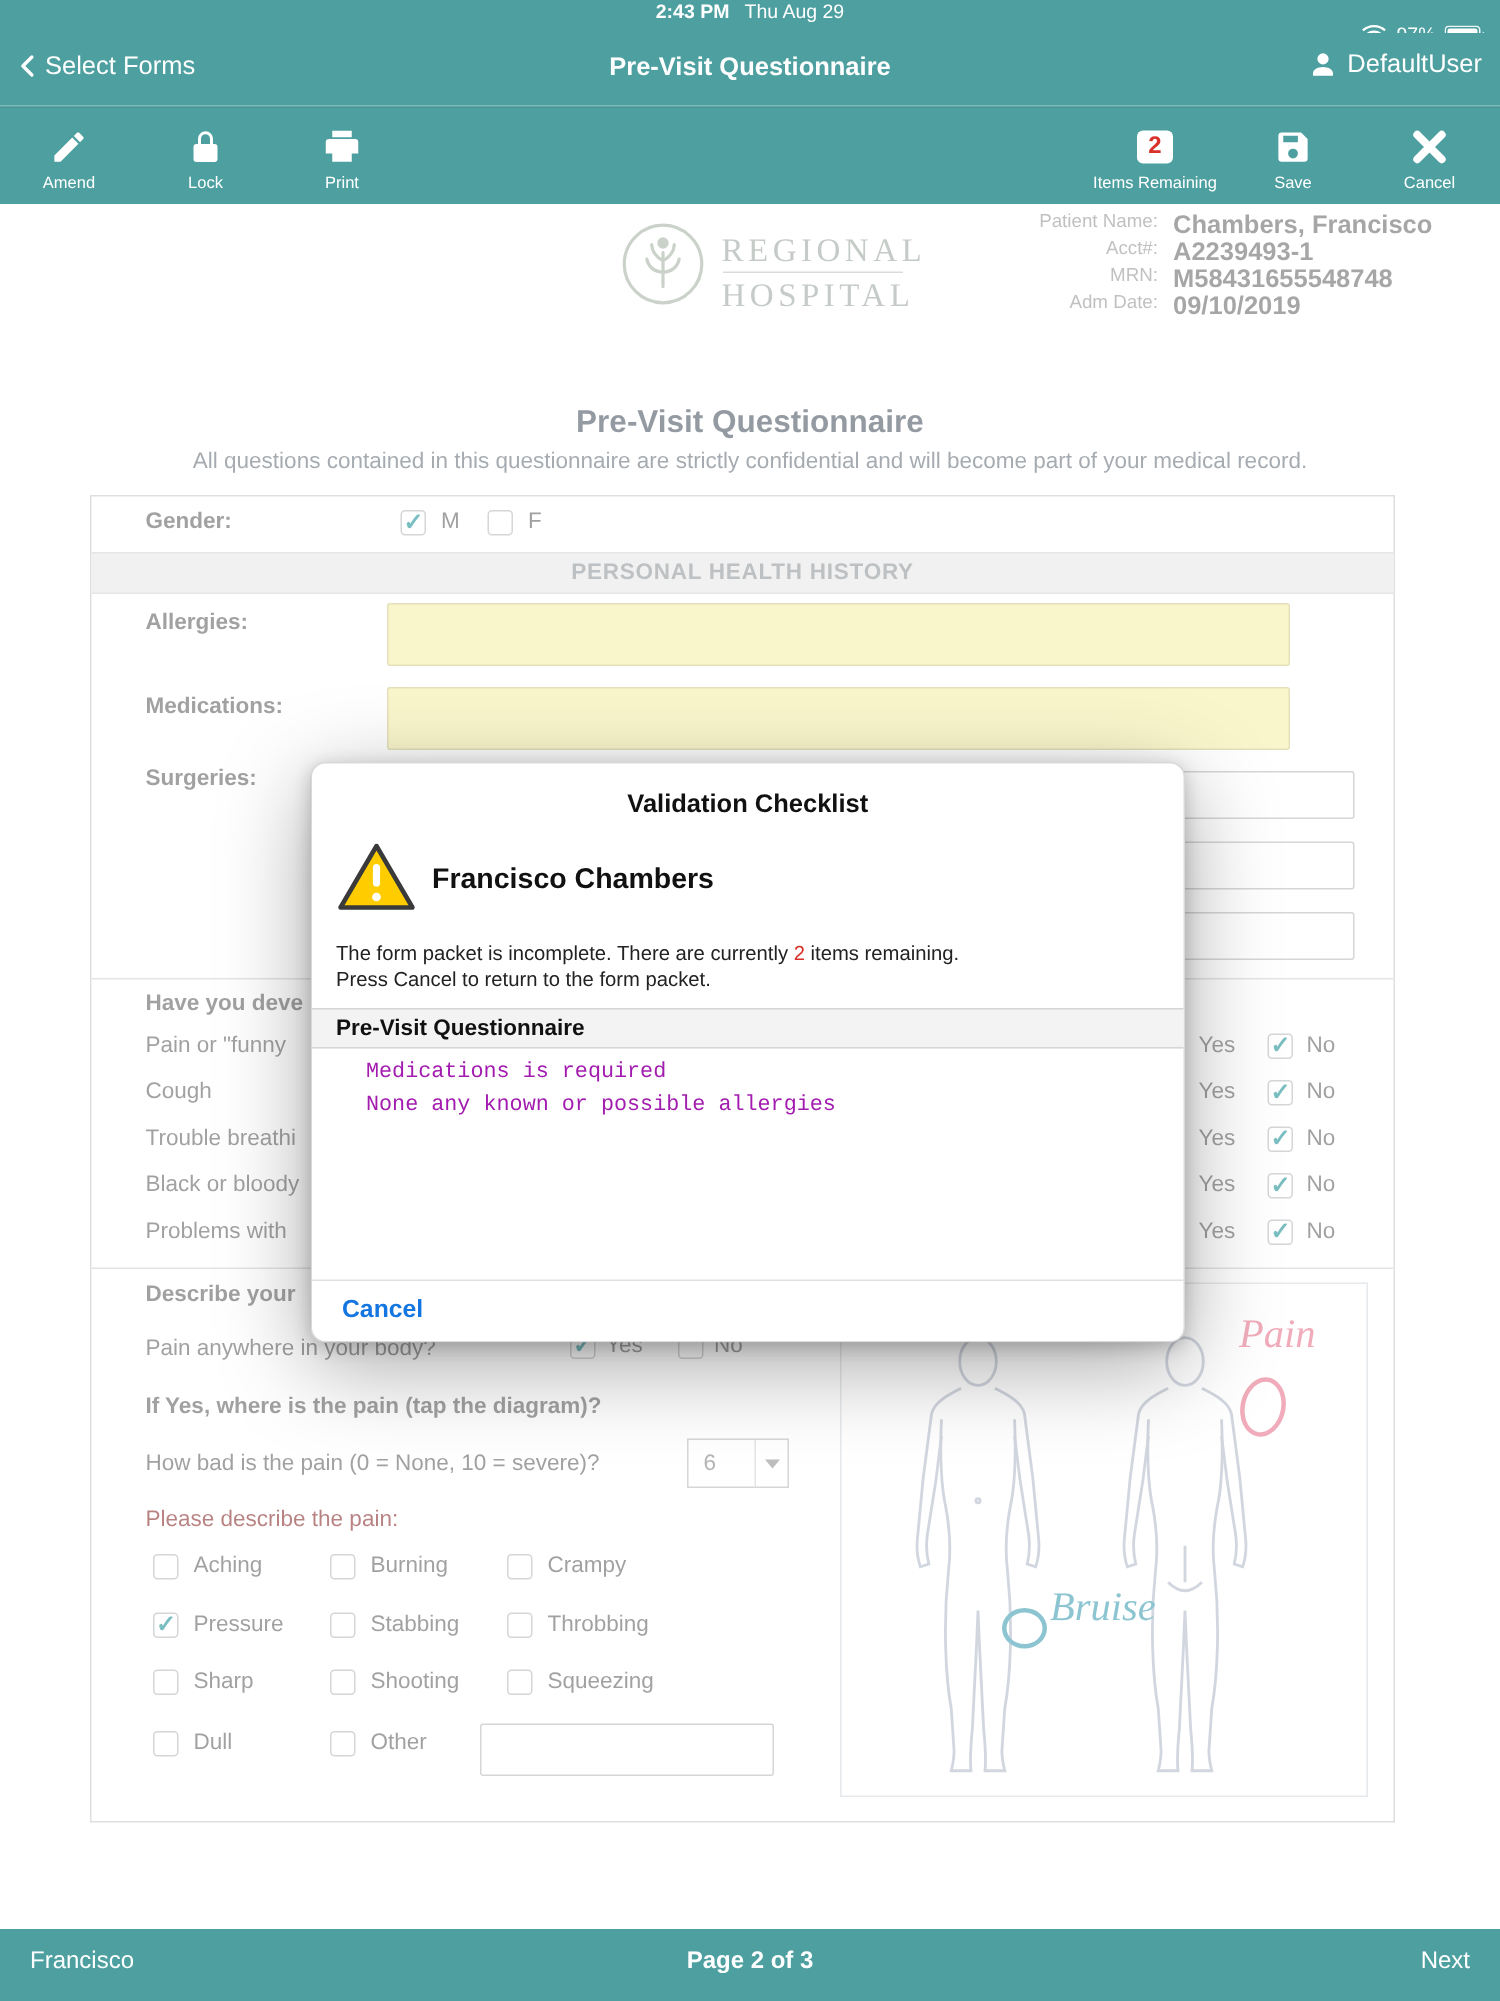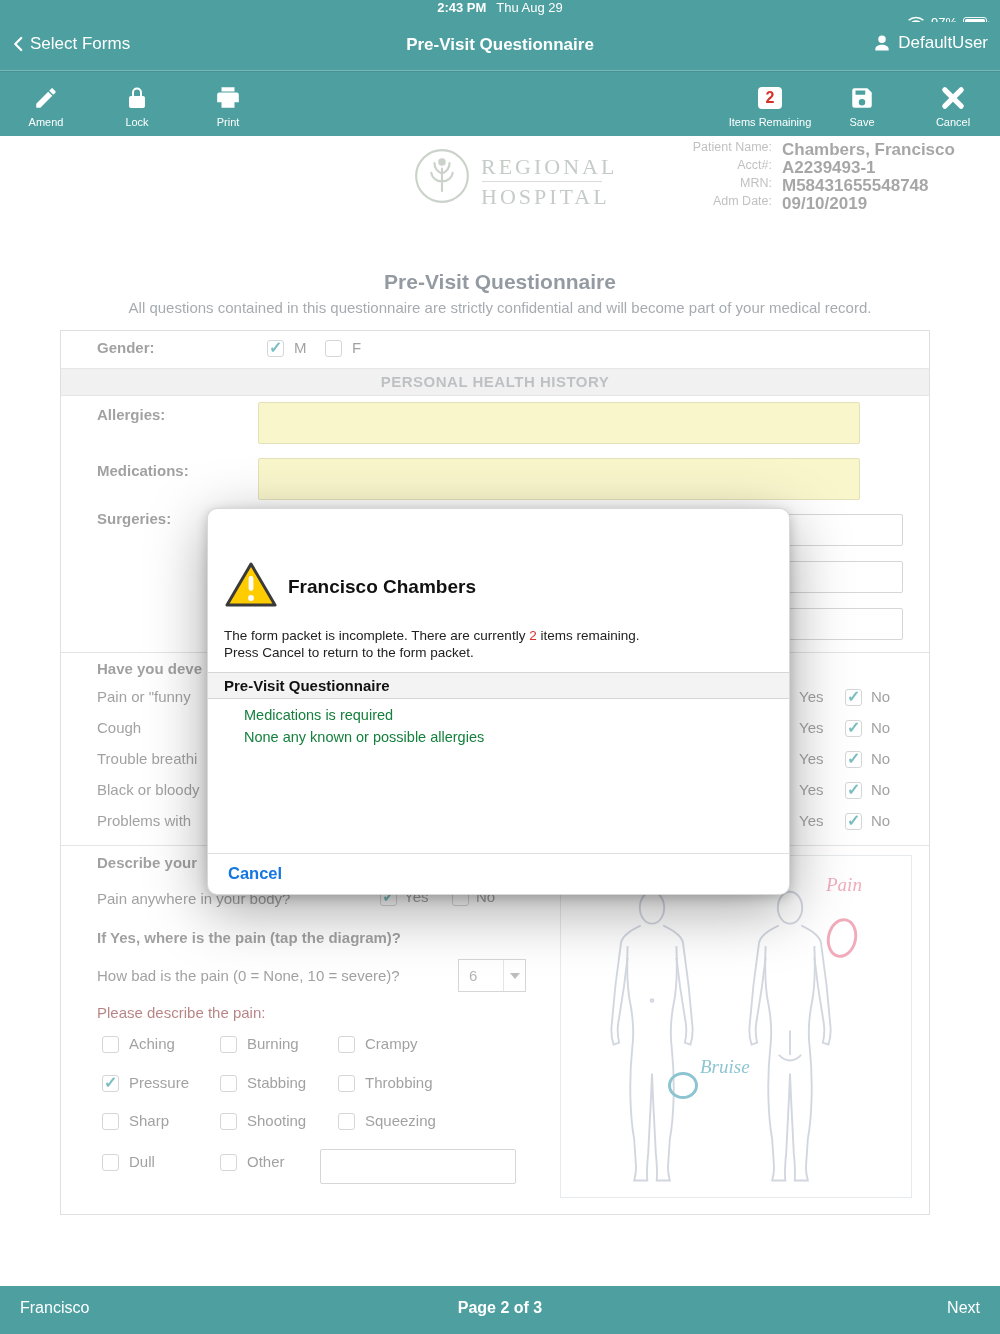--- a/index.html
+++ b/index.html
@@ -49,35 +49,35 @@
   #form-title { position:absolute; left:0; right:0; top:270px; text-align:center; font-size:21px; font-weight:bold; color:#3c4956; }
   #form-subtitle { position:absolute; left:0; right:0; top:299px; text-align:center; font-size:15px; color:#5c6770; }
 
   #scale-select { position:absolute; left:458px; top:959px; width:68px; height:33px; border:1px solid #b5b5b5; background:#fff; display:flex; align-items:center; cursor:pointer; }
   #scale-select .val { flex:1; padding-left:10px; font-size:15px; color:#777; }
   #scale-select .arrow-zone { width:22px; height:100%; border-left:1px solid #d0d0d0; display:flex; align-items:center; justify-content:center; }
   #scale-select .arrow { width:0; height:0; border-left:5px solid transparent; border-right:5px solid transparent; border-top:6px solid #8a8a8a; }
 
   #diagram-box { position:absolute; left:560px; top:855px; width:352px; height:343px; border:1px solid #d5d9dd; background:#fff; cursor:pointer; }
   .figure-svg { position:absolute; }
-  .ann { position:absolute; font-family:"Liberation Serif", serif; font-style:italic; font-size:19px; white-space:nowrap; }
+  .ann { position:absolute; font-family:"Liberation Serif", serif; font-style:italic; font-size:27px; white-space:nowrap; }
   .ann-ellipse { position:absolute; border-radius:50%; }
   #ann-pain { color:#e66a84; }
   #ann-pain-ellipse { border:3px solid #e66a84; width:30px; height:40px; transform:rotate(12deg); }
   #ann-bruise { color:#2f97ac; }
   #ann-bruise-ellipse { border:3px solid #2f97ac; width:30px; height:27px; }
 
   
   #modal { position:absolute; left:207px; top:508px; width:583px; height:387px; background:#fff; border-radius:10px; border:1px solid rgba(0,0,0,0.15); box-shadow:0 15px 60px rgba(0,0,0,0.35), 0 3px 12px rgba(0,0,0,0.2); z-index:30; }
   #modal-title { position:absolute; left:0; right:0; top:17px; text-align:center; font-size:17px; font-weight:bold; color:#111; }
   #modal-patient { position:absolute; left:80px; top:67px; font-size:19px; font-weight:bold; color:#111; }
   .modal-msg { position:absolute; left:16px; right:16px; font-size:13.5px; color:#222; }
   .msg-red { color:#d8312a; }
   #modal-section { position:absolute; left:0; top:163px; width:100%; height:27px; background:#f3f3f3; border-top:1px solid #d6d6d6; border-bottom:1px solid #d6d6d6; line-height:25px; padding-left:16px; font-size:15px; font-weight:bold; color:#111; }
-  .modal-item { position:absolute; left:36px; font-size:14.5px; color:#15803d; }
+  .modal-item { position:absolute; left:36px; font-size:14.5px; color:#a21caf;font-family:Liberation Mono, monospace; }
   #modal-cancel-divider { position:absolute; left:0; top:344px; width:100%; height:1px; background:#e0e0e0; }
   #modal-cancel { position:absolute; left:20px; top:355px; font-size:16.5px; font-weight:bold; color:#1476e0; cursor:pointer; }
 
   svg { display:block; }
 </style>
 </head>
 <body>
 
 <div id="page">
 
@@ -311,20 +311,21 @@
     </div>
   </div>
 
   <div class="bar" id="footer-bar">
     <div id="prev-btn">Francisco</div>
     <div id="page-indicator">Page 2 of 3</div>
     <div id="next-btn">Next</div>
   </div>
 
   <div id="modal">
+    <div id="modal-title">Validation Checklist</div>
     <svg style="position:absolute;left:16px;top:52px" width="54" height="48" viewBox="0 0 54 48">
       <path d="M27 3 L51 44 H3 Z" fill="#ffcc00" stroke="#3a3a3a" stroke-width="3" stroke-linejoin="round"></path>
       <rect x="24.6" y="15" width="4.8" height="15" rx="2.4" fill="#fff"></rect>
       <circle cx="27" cy="37" r="2.9" fill="#fff"></circle>
     </svg>
     <div id="modal-patient">Francisco Chambers</div>
     <div class="modal-msg" style="top:119px">
       <span>The form packet is incomplete. There are currently </span><span class="msg-red">2</span><span> items remaining.</span>
     </div>
     <div class="modal-msg" style="top:136px">Press Cancel to return to the form packet.</div>

